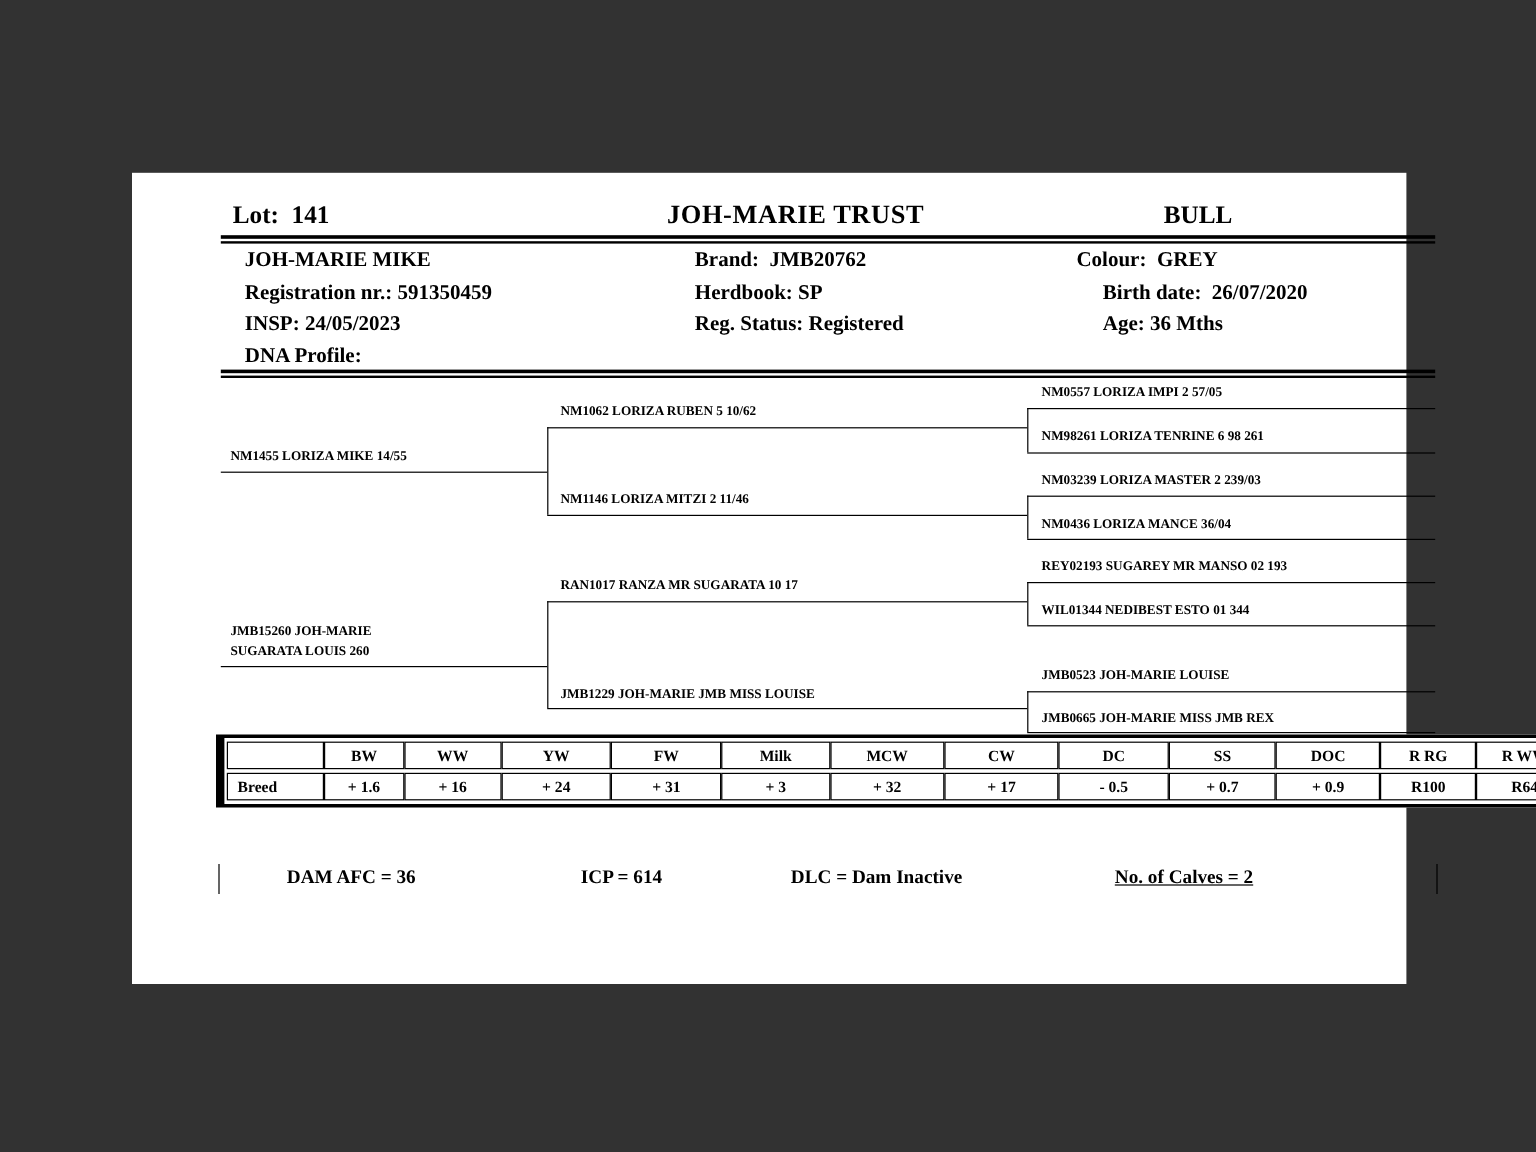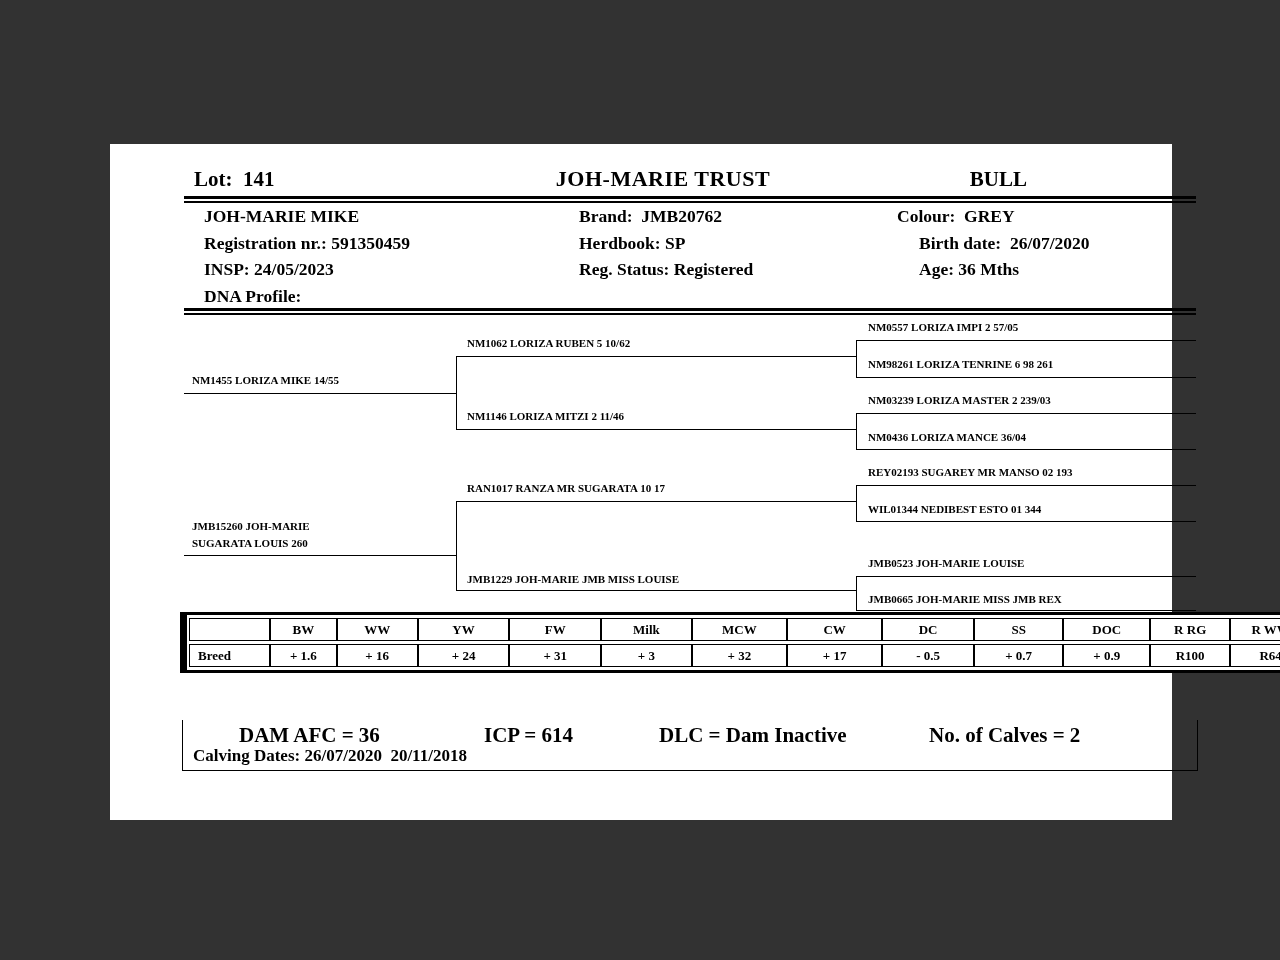--- a/index.html
+++ b/index.html
@@ -18,21 +18,21 @@
   .ebv-wrap{left:26px;top:468px;width:1224px;box-sizing:border-box;
             border:3px solid #000;border-left-width:7px;border-right-width:5px;
             padding:0 2px;background:#fff;}
   table.ebv{width:100%;border-collapse:separate;border-spacing:0 3px;table-layout:fixed;}
   .ebv th,.ebv td{border:1px solid #000;font-size:13px;font-weight:bold;text-align:center;
                   height:19px;padding:1px 2px;overflow:hidden;white-space:nowrap;}
   .ebv .lab{text-align:left;padding-left:8px;}
   .footer{left:28px;top:576px;width:1016px;box-sizing:border-box;
           border-left:1px solid #000;border-right:1px solid #000;}
   .f-row1{font-size:17px;padding:3px 0 4px 10px;border-bottom:1px solid #000;}
-  .f-row2{position:relative;height:25px;font-size:21px;}
+  .f-row2{position:relative;height:25px;font-size:16px;}
   .f-row2 span{top:3px;white-space:pre;}
   .f-row3{font-size:17px;padding:1px 0 4px 10px;border-bottom:1px solid #000;white-space:pre;}
 </style>
 </head>
 <body>
 
 <div class="page">
 
   <div class="abs hdr" style="left:40px;top:23px;">Lot:  141</div>
   <div class="abs hdr hdr-title" style="top:22px;">JOH-MARIE TRUST</div>
@@ -151,18 +151,17 @@
         </tr>
       </tbody>
     </table>
   </div>
 
   <div class="abs footer">
     <div class="f-row2">
       <span class="abs" style="left:12px;">DAM AFC = 36</span>
       <span class="abs" style="left:257px;">ICP = 614</span>
       <span class="abs" style="left:432px;">DLC = Dam Inactive</span>
-      <span class="abs" style="left:702px;">No. of Calves = 2</span>
+      <span class="abs" style="left:702px;text-decoration:underline;">No. of Calves = 2</span>
     </div>
-    <div class="f-row3">Calving Dates: 26/07/2020  20/11/2018</div>
   </div>
 
 </div>
 
 </body></html>

